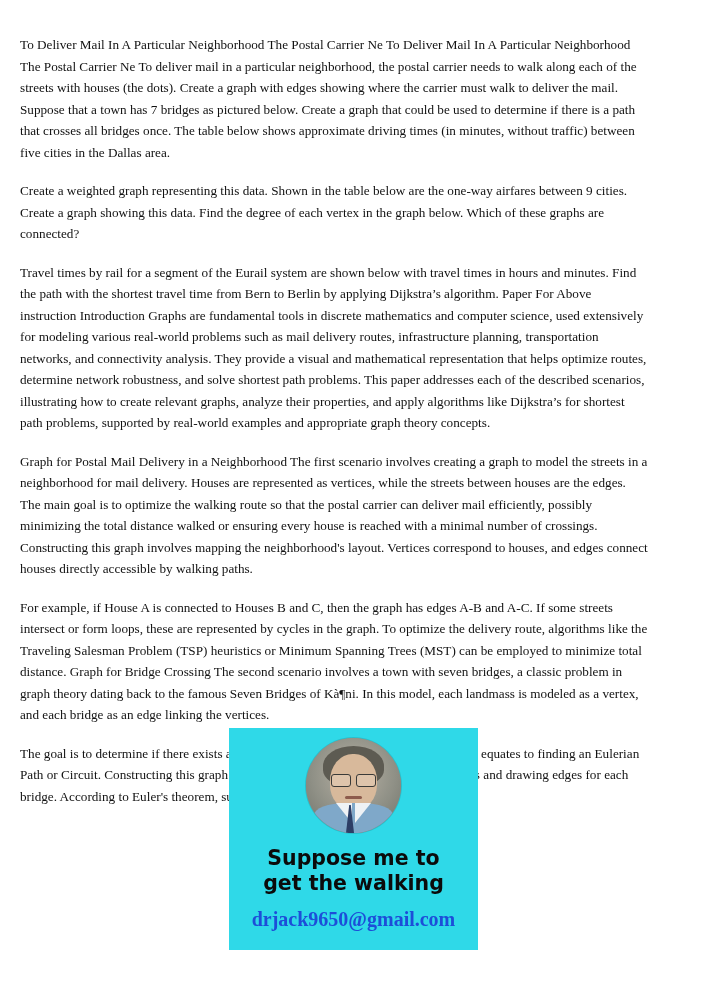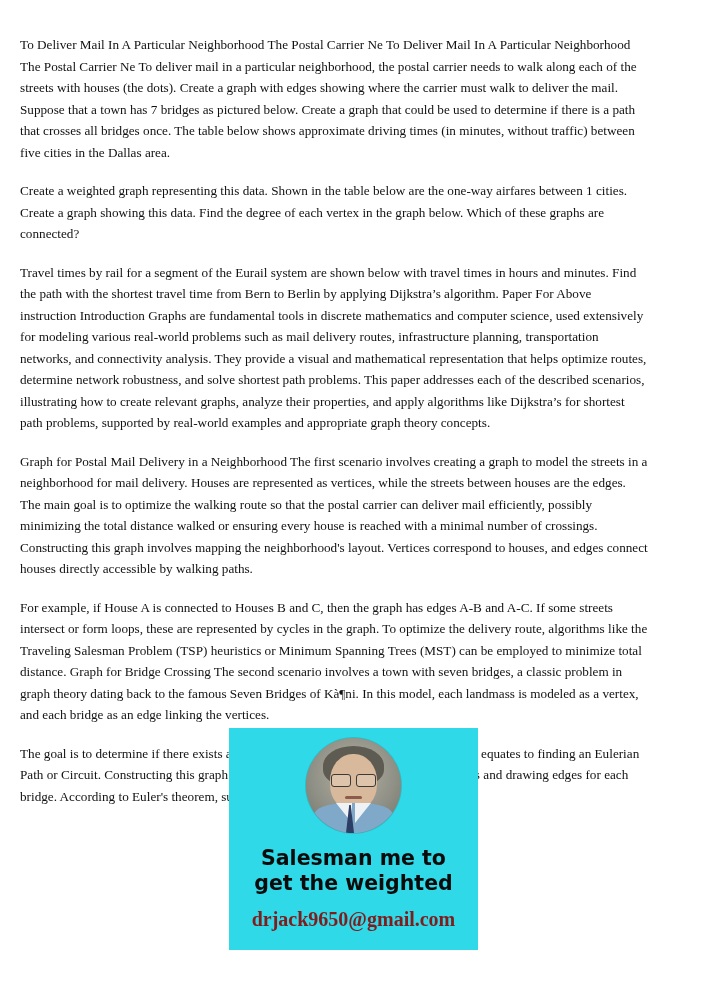--- a/index.html
+++ b/index.html
@@ -146,47 +146,47 @@
     font-size: 20.5px;
     color: #0b0b0b;
     line-height: 1.22;
     text-align: center;
   }
   .overlay-line1 { margin-top: 13px; }
   .overlay-email {
     font-family: "Liberation Serif", serif;
     font-weight: bold;
     font-size: 20px;
-    color: #7f1d1d;
+    color: #1d4ed8;
     text-align: center;
     margin-top: 12px;
   }
 </style>
 </head>
 <body>
 
 <div class="page">
   <div class="doc-body">
     <p>To Deliver Mail In A Particular Neighborhood The Postal Carrier Ne To Deliver Mail In A Particular Neighborhood The Postal Carrier Ne To deliver mail in a particular neighborhood, the postal carrier needs to walk along each of the streets with houses (the dots). Create a graph with edges showing where the carrier must walk to deliver the mail. Suppose that a town has 7 bridges as pictured below. Create a graph that could be used to determine if there is a path that crosses all bridges once. The table below shows approximate driving times (in minutes, without traffic) between five cities in the Dallas area.</p>
-    <p>Create a weighted graph representing this data. Shown in the table below are the one-way airfares between 1 cities. Create a graph showing this data. Find the degree of each vertex in the graph below. Which of these graphs are connected?</p>
+    <p>Create a weighted graph representing this data. Shown in the table below are the one-way airfares between 9 cities. Create a graph showing this data. Find the degree of each vertex in the graph below. Which of these graphs are connected?</p>
     <p>Travel times by rail for a segment of the Eurail system are shown below with travel times in hours and minutes. Find the path with the shortest travel time from Bern to Berlin by applying Dijkstra’s algorithm. Paper For Above instruction Introduction Graphs are fundamental tools in discrete mathematics and computer science, used extensively for modeling various real-world problems such as mail delivery routes, infrastructure planning, transportation networks, and connectivity analysis. They provide a visual and mathematical representation that helps optimize routes, determine network robustness, and solve shortest path problems. This paper addresses each of the described scenarios, illustrating how to create relevant graphs, analyze their properties, and apply algorithms like Dijkstra’s for shortest path problems, supported by real-world examples and appropriate graph theory concepts.</p>
     <p>Graph for Postal Mail Delivery in a Neighborhood The first scenario involves creating a graph to model the streets in a neighborhood for mail delivery. Houses are represented as vertices, while the streets between houses are the edges. The main goal is to optimize the walking route so that the postal carrier can deliver mail efficiently, possibly minimizing the total distance walked or ensuring every house is reached with a minimal number of crossings. Constructing this graph involves mapping the neighborhood's layout. Vertices correspond to houses, and edges connect houses directly accessible by walking paths.</p>
     <p>For example, if House A is connected to Houses B and C, then the graph has edges A-B and A-C. If some streets intersect or form loops, these are represented by cycles in the graph. To optimize the delivery route, algorithms like the Traveling Salesman Problem (TSP) heuristics or Minimum Spanning Trees (MST) can be employed to minimize total distance. Graph for Bridge Crossing The second scenario involves a town with seven bridges, a classic problem in graph theory dating back to the famous Seven Bridges of Kà¶ni. In this model, each landmass is modeled as a vertex, and each bridge as an edge linking the vertices.</p>
     <p>The goal is to determine if there exists a path crossing each bridge exactly once, which equates to finding an Eulerian Path or Circuit. Constructing this graph involves identifying vertices for each landmass and drawing edges for each bridge. According to Euler's theorem, such a path exists if and</p>
   </div>
 
   <div class="overlay-card">
     <div class="avatar">
       <span class="bg"></span>
       <span class="hair"></span>
       <span class="face"></span>
       <span class="glasses"></span>
       <span class="mouth"></span>
       <span class="shirt"></span>
       <span class="collar-l"></span>
       <span class="collar-r"></span>
       <span class="tie"></span>
     </div>
-    <div class="overlay-line1">Salesman me to</div>
-    <div class="overlay-line2">get the weighted</div>
+    <div class="overlay-line1">Suppose me to</div>
+    <div class="overlay-line2">get the walking</div>
     <div class="overlay-email">drjack9650@gmail.com</div>
   </div>
 </div>
 
 </body></html>

